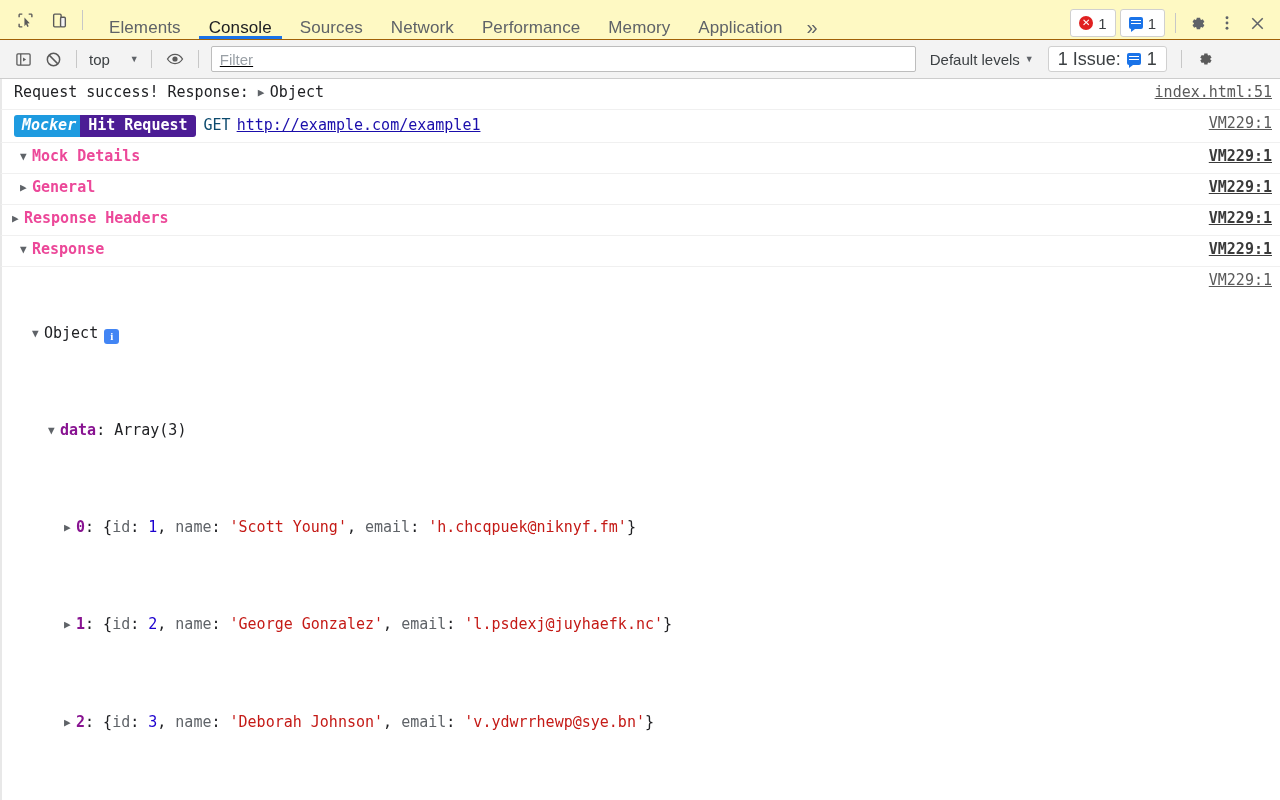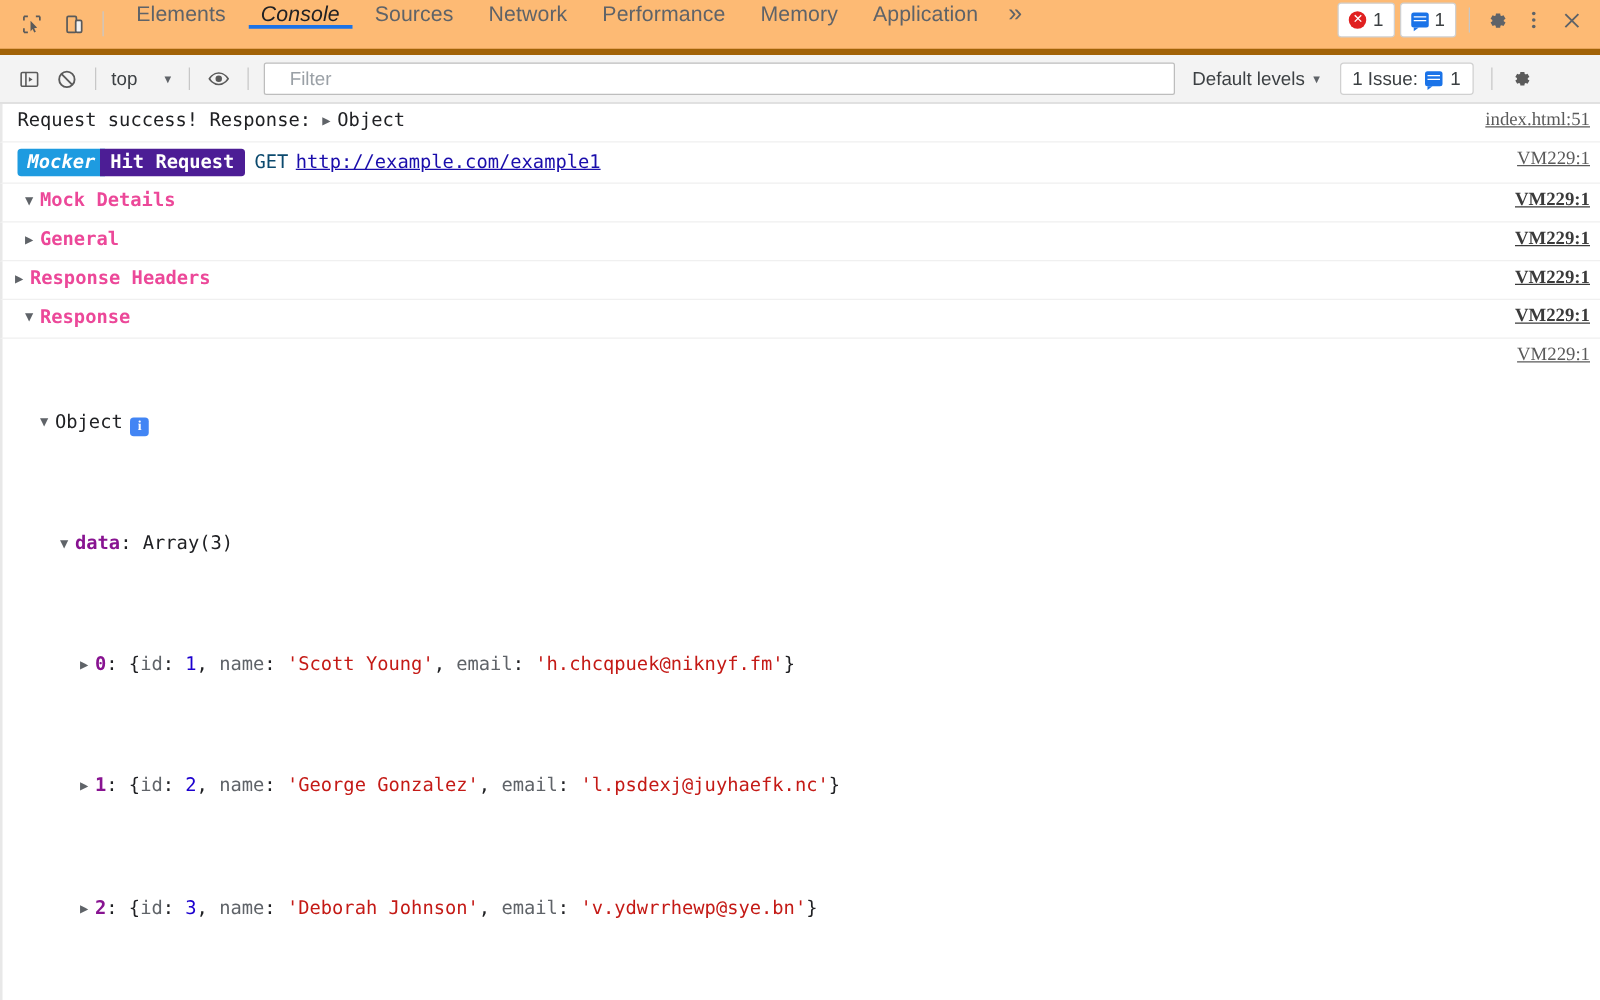--- a/index.html
+++ b/index.html
@@ -9,24 +9,24 @@
     height: 800px;
     overflow: hidden;
     background: #ffffff;
     font-family: "Liberation Sans", sans-serif;
     -webkit-font-smoothing: antialiased;
   }
 
   
   .devtools-tabbar {
     height: 39px;
-    background: #fdba74;
-    border-bottom: 5px solid #a16207;
-    display: flex;
-    align-items: flex-start;
+    background: #fef9c3;
+    border-bottom: 1px solid #a16207;
+    display: flex;
+    align-items: flex-end;
     position: relative;
   }
   .tb-left {
     display: flex;
     align-items: center;
     padding-left: 8px;
   }
   .tb-iconbtn {
     width: 34px;
     height: 38px;
@@ -51,21 +51,20 @@
     display: flex;
     align-items: center;
     padding: 0 14px;
     font-size: 17px;
     color: #5f6368;
     position: relative;
     letter-spacing: 0.1px;
   }
   .tab.active {
     color: #202124;
-    font-style: italic;
   }
   .tab.active::after {
     content: "";
     position: absolute;
     left: 4px; right: 4px;
     bottom: 0;
     height: 3px;
     background: #1a73e8;
   }
   .tab.more {
@@ -161,43 +160,44 @@
   .caret { font-size: 9px; color: #5f6368; }
   .filter-input {
     flex: 0 0 auto;
     width: 687px;
     height: 24px;
     border: 1px solid #bdbdbd;
     background: #fff;
     border-radius: 2px;
     display: flex;
     align-items: center;
-    padding: 0 20px;
+    padding: 0 8px;
     margin-left: 4px;
+    text-decoration: underline;
   }
   .filter-input span {
     font-size: 15px;
     color: #9aa0a6;
   }
   .levels {
     display: flex; align-items: center; gap: 5px;
     font-size: 15px; color: #3c4043;
     margin-left: 14px;
     white-space: nowrap;
   }
   .issues-pill {
     display: flex;
     align-items: center;
     gap: 6px;
     height: 24px;
     padding: 0 9px;
     border: 1px solid #d0d0d0;
     border-radius: 3px;
     background: #fff;
-    font-size: 15px;
+    font-size: 18px;
     color: #3c4043;
     margin-left: 14px;
     white-space: nowrap;
   }
 
   
   .console-body {
     height: 722px;
     overflow: hidden;
     background: #fff;
@@ -223,21 +223,20 @@
   }
   .row .src {
     flex: 0 0 auto;
     padding-right: 8px;
     padding-left: 10px;
     text-align: right;
     color: #5a5a5a;
     text-decoration: underline;
     font-size: 15px;
     white-space: nowrap;
-    font-family: Liberation Serif, serif;
   }
   .row .src.bold { font-weight: bold; color: #3b3b3b; }
 
   .indent-0 { padding-left: 28px; }
 
   .tri {
     display: inline-block;
     width: 12px;
     color: #5f6368;
     font-size: 11px;

